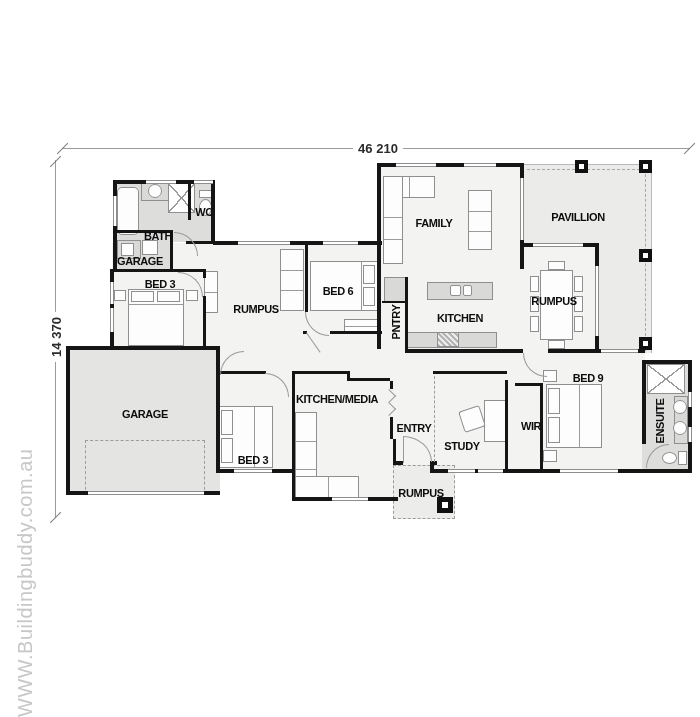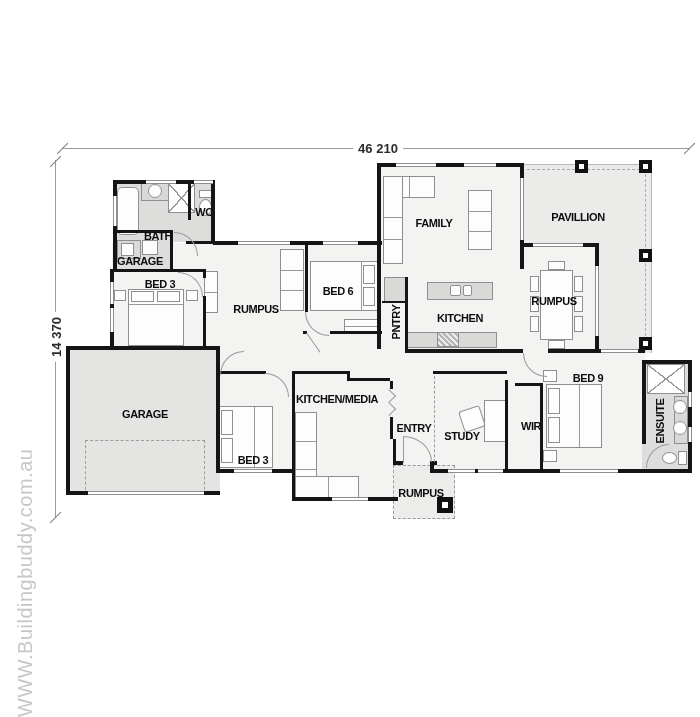--- a/index.html
+++ b/index.html
@@ -261,21 +261,21 @@
   <div class="lab" style="left:338px;top:291px">BED 6</div>
   <div class="lab v" style="left:396px;top:322px">PNTRY</div>
   <div class="lab" style="left:460px;top:318px">KITCHEN</div>
   <div class="lab" style="left:434px;top:223px">FAMILY</div>
   <div class="lab" style="left:578px;top:217px">PAVILLION</div>
   <div class="lab" style="left:554px;top:301px">RUMPUS</div>
   <div class="lab" style="left:145px;top:414px">GARAGE</div>
   <div class="lab" style="left:253px;top:460px">BED 3</div>
   <div class="lab" style="left:337px;top:399px">KITCHEN/MEDIA</div>
   <div class="lab" style="left:414px;top:428px">ENTRY</div>
-  <div class="lab" style="left:462px;top:436px">STUDY</div>
+  <div class="lab" style="left:462px;top:446px">STUDY</div>
   <div class="lab" style="left:531px;top:426px">WIR</div>
   <div class="lab" style="left:588px;top:378px">BED 9</div>
   <div class="lab v" style="left:660px;top:421px">ENSUITE</div>
   <div class="lab" style="left:421px;top:493px">RUMPUS</div>
 
   <div class="dim" style="left:62px;top:148px;width:628px;height:1px"></div>
   <div class="tick" style="left:55px;top:148px"></div>
   <div class="tick" style="left:682px;top:148px"></div>
   <div class="dimlab" style="left:378px;top:148px">46 210</div>
   <div class="dim" style="left:55px;top:160px;width:1px;height:357px"></div>

